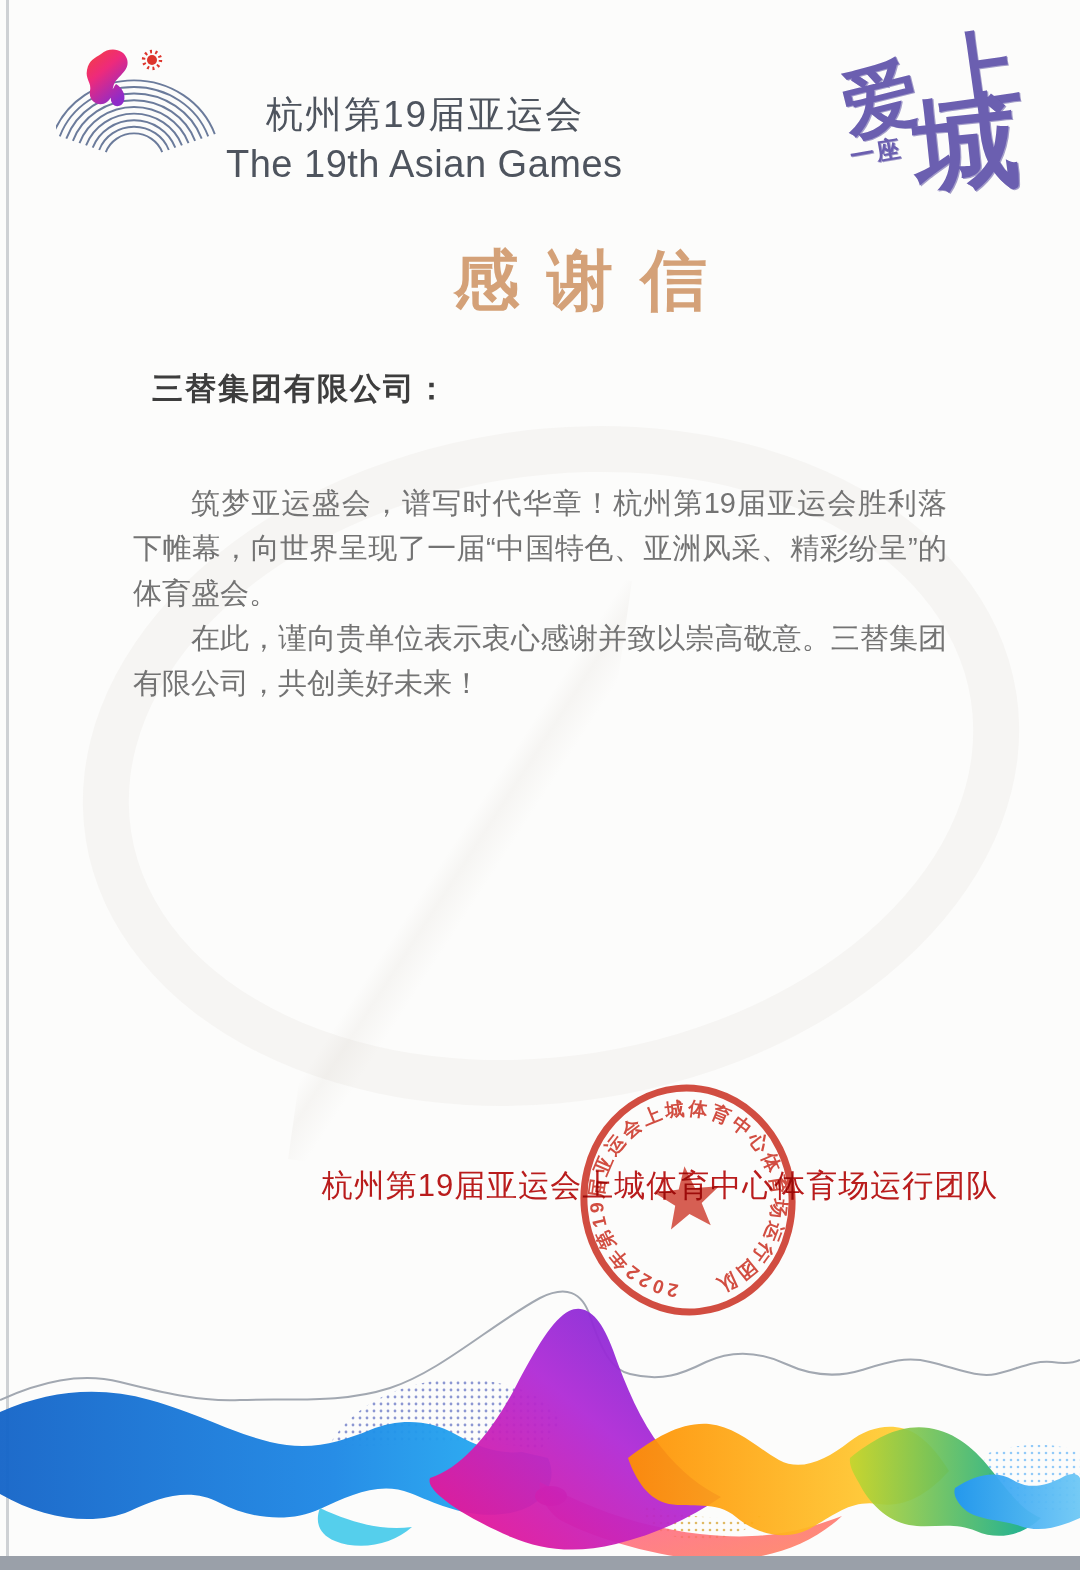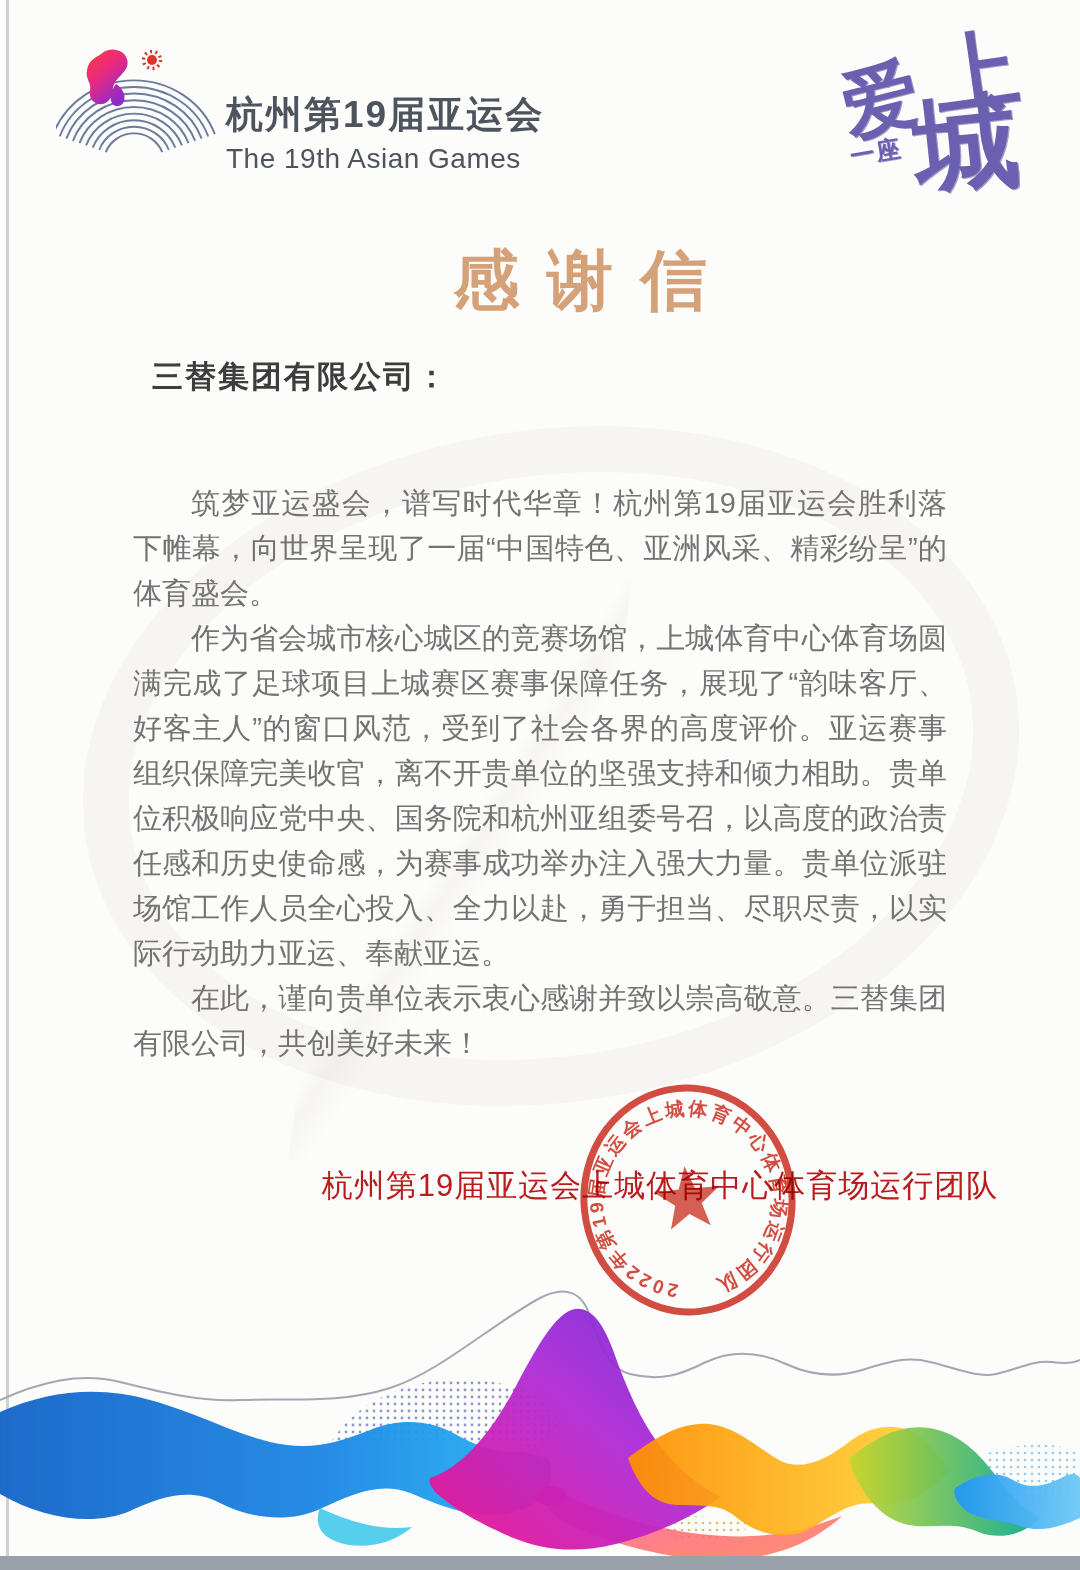--- a/index.html
+++ b/index.html
@@ -11,32 +11,32 @@
   
   .scan-edge-left{position:absolute;left:6px;top:0;width:3px;height:1570px;background:#c2c5cb;opacity:.8;}
   .scan-bar-bottom{position:absolute;left:0;bottom:0;width:1080px;height:14px;background:#9aa0a9;}
   
   .wm1{position:absolute;left:80px;top:430px;width:850px;height:580px;border:46px solid rgba(198,190,180,.10);
        border-radius:50%;transform:rotate(-9deg);}
   .wm2{position:absolute;left:330px;top:560px;width:260px;height:620px;background:linear-gradient(115deg,transparent 46%,rgba(200,192,182,.12) 50%,transparent 56%);transform:rotate(8deg);}
   
   .logo-svg{position:absolute;left:56px;top:44px;}
   .logo-text{position:absolute;left:226px;top:90px;color:#4e545e;}
-  .logo-cn{font-size:37px;letter-spacing:2px;font-weight:700;}
-  .logo-en{font-size:28px;margin-top:3px;letter-spacing:.5px;}
+  .logo-cn{font-size:37px;letter-spacing:2px;font-weight:400;margin-left:40px;}
+  .logo-en{font-size:38px;margin-top:3px;letter-spacing:.5px;}
   .calli{position:absolute;left:828px;top:28px;width:220px;height:195px;color:#6b5fb0;font-weight:bold;}
   .calli span{position:absolute;line-height:1;text-shadow:1px 1px 0 rgba(90,78,160,.55);}
   .c-ai{left:14px;top:34px;font-size:76px;transform:rotate(-14deg);}
   .c-shang{left:106px;top:2px;font-size:84px;transform:rotate(-8deg);}
   .c-xiaozi{left:22px;top:112px;font-size:24px;transform:rotate(-10deg);letter-spacing:2px;}
   .c-cheng{left:86px;top:64px;font-size:104px;transform:rotate(-6deg);}
   
   .title{position:absolute;left:0;top:236px;width:1080px;text-align:center;
          font-size:66px;font-weight:bold;color:#d4a178;letter-spacing:.42em;text-indent:.42em;margin-left:40px;}
-  .recipient{position:absolute;left:152px;top:356px;font-size:31px;font-weight:bold;color:#3d3d3d;letter-spacing:2px;}
+  .recipient{position:absolute;left:152px;top:368px;font-size:31px;font-weight:bold;color:#3d3d3d;letter-spacing:2px;}
   .body-text{position:absolute;left:133px;top:481px;width:814px;
              font-size:29px;line-height:45px;color:#737373;text-align:justify;}
   .body-text p{margin:0;text-indent:2em;}
   
   .sign-block{position:absolute;left:300px;top:1165px;width:720px;text-align:center;color:#b91c1c;}
   .sign-line{font-size:31px;letter-spacing:1px;}
   .sign-date{font-size:31px;margin-top:11px;letter-spacing:2px;}
   
   .stamp-svg{position:absolute;left:0;top:0;pointer-events:none;mix-blend-mode:multiply;}
   .wave-svg{position:absolute;left:0;top:1282px;}
@@ -89,21 +89,20 @@
     <span class="c-shang">上</span>
     <span class="c-xiaozi">一座</span>
     <span class="c-cheng">城</span>
   </div>
 
   <div class="title">感谢信</div>
   <div class="recipient">三替集团有限公司：</div>
 
   <div class="body-text">
     <p>筑梦亚运盛会，谱写时代华章！杭州第19届亚运会胜利落下帷幕，向世界呈现了一届“中国特色、亚洲风采、精彩纷呈”的体育盛会。</p>
-    <p>作为省会城市核心城区的竞赛场馆，上城体育中心体育场圆满完成了足球项目上城赛区赛事保障任务，展现了“韵味客厅、好客主人”的窗口风范，受到了社会各界的高度评价。亚运赛事组织保障完美收官，离不开贵单位的坚强支持和倾力相助。贵单位积极响应党中央、国务院和杭州亚组委号召，以高度的政治责任感和历史使命感，为赛事成功举办注入强大力量。贵单位派驻场馆工作人员全心投入、全力以赴，勇于担当、尽职尽责，以实际行动助力亚运、奉献亚运。</p>
     <p>在此，谨向贵单位表示衷心感谢并致以崇高敬意。三替集团有限公司，共创美好未来！</p>
   </div>
 
   <div class="sign-block">
     <div class="sign-line">杭州第19届亚运会上城体育中心体育场运行团队</div>
   </div>
 
   <svg class="stamp-svg" width="1080" height="1570" viewBox="0 0 1080 1570">
     <g transform="rotate(-6 688 1200)" opacity="0.88">
       <ellipse cx="688" cy="1200" rx="104" ry="112" fill="none" stroke="#cf3628" stroke-width="7"></ellipse>

